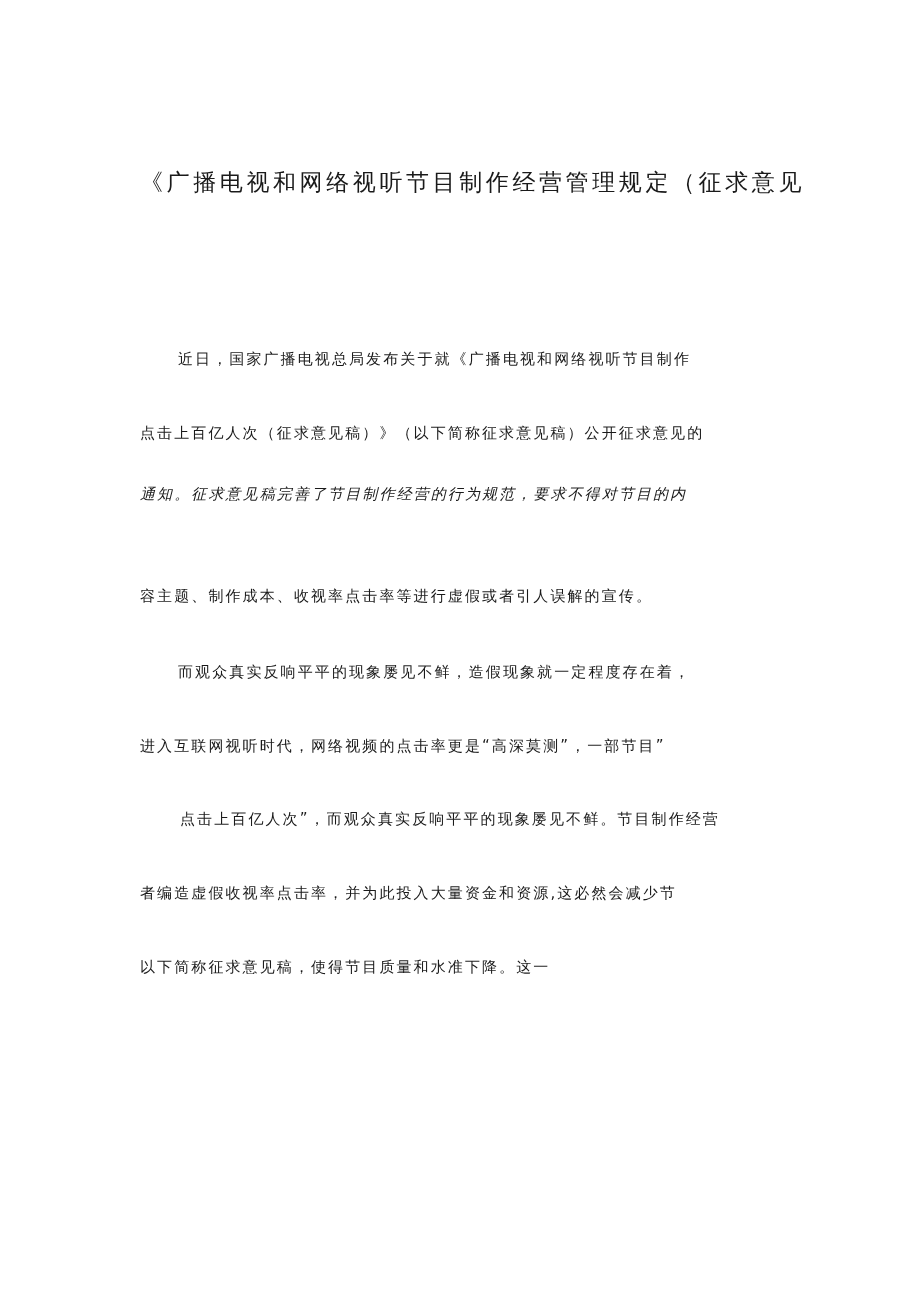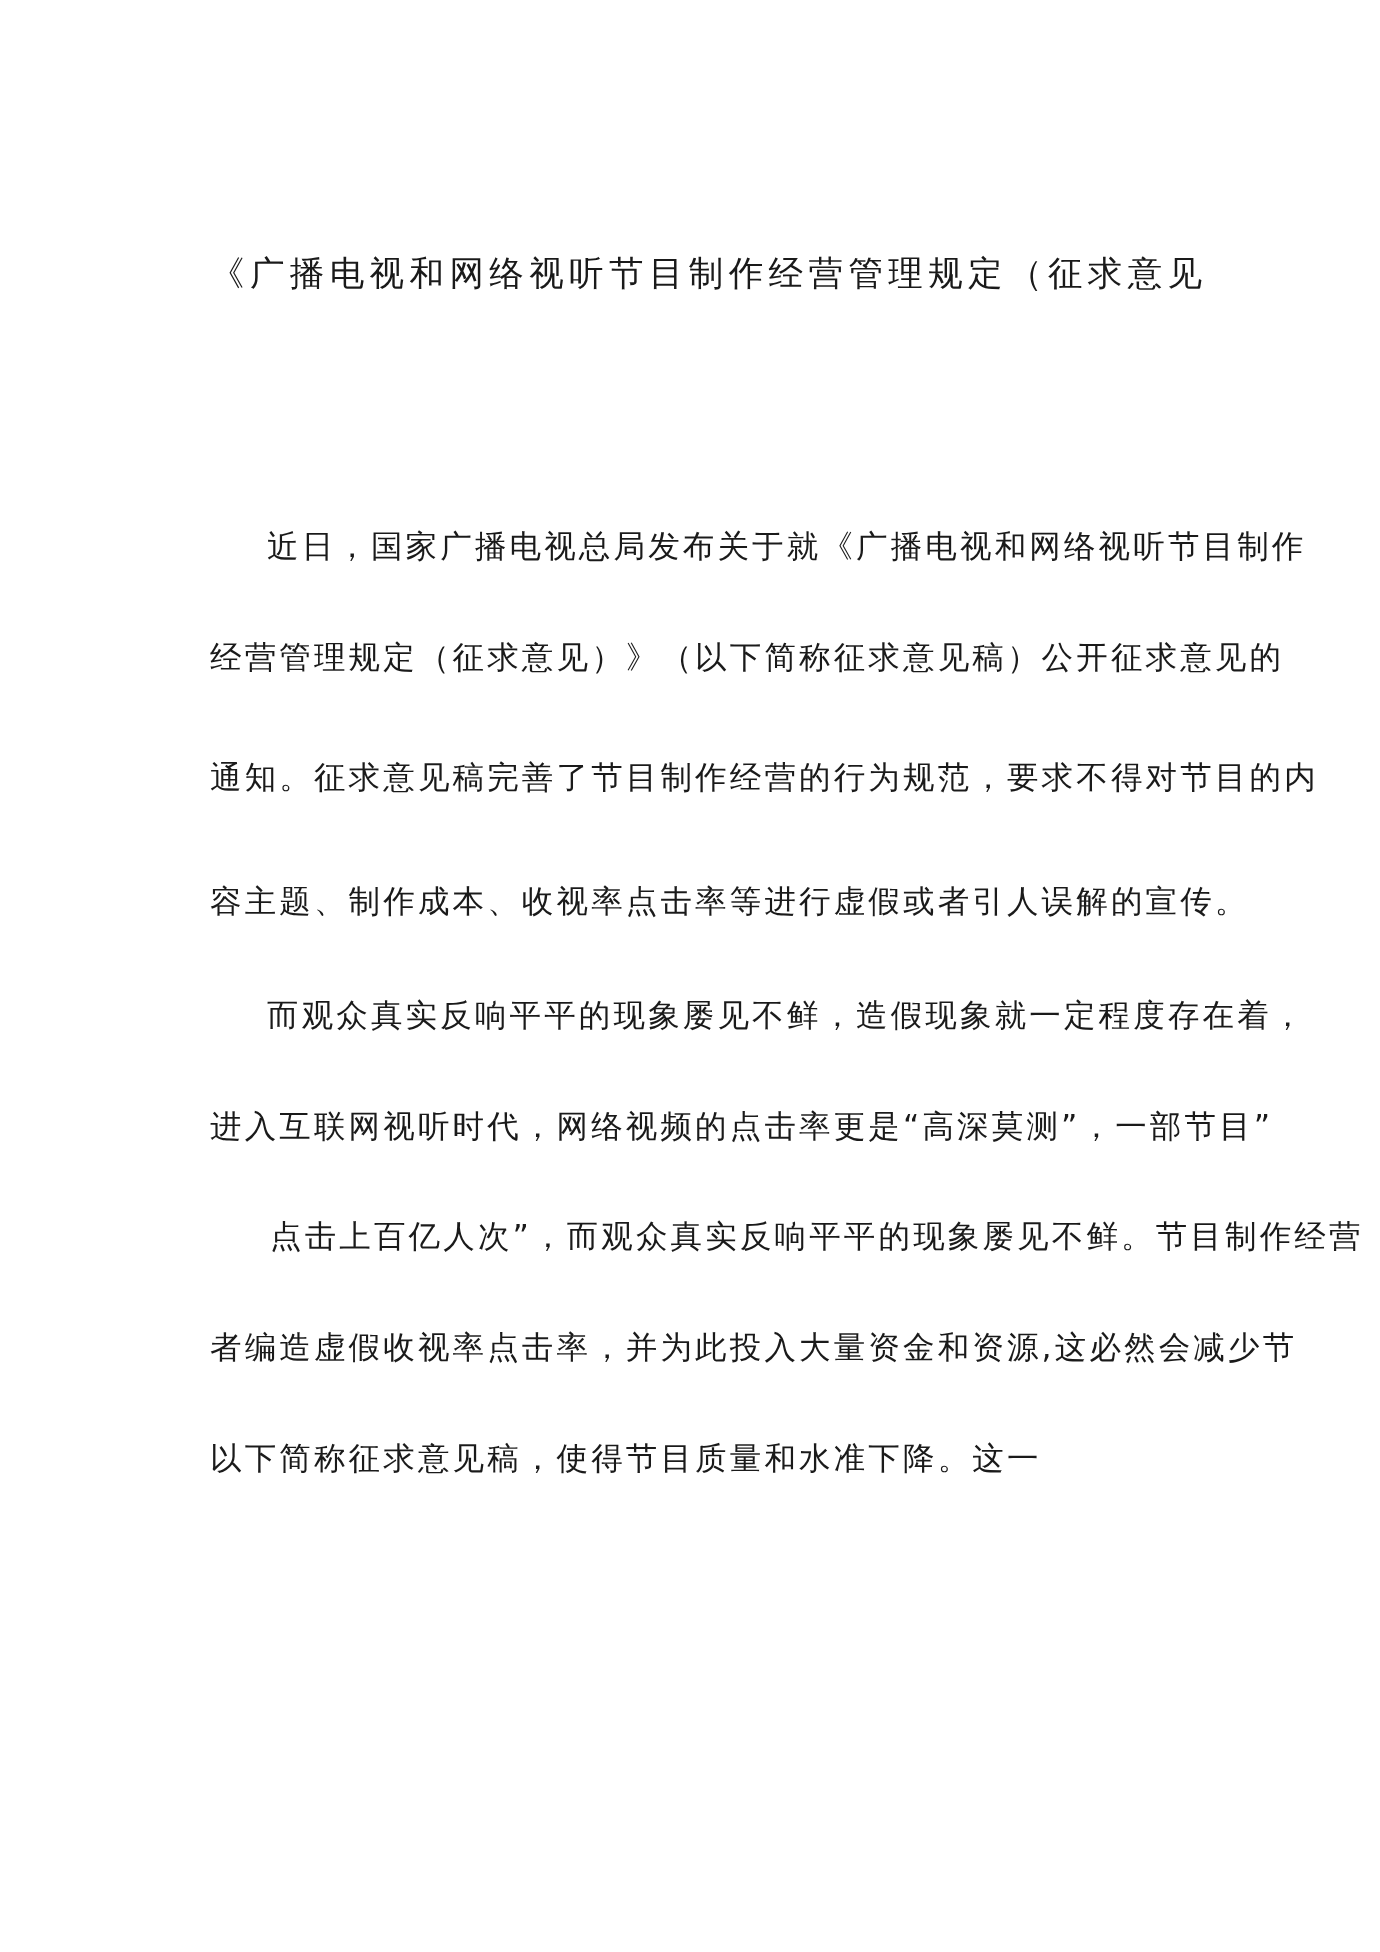--- a/index.html
+++ b/index.html
@@ -1,31 +1,31 @@
 <!DOCTYPE html>
 <html><head>
 <meta charset="utf-8">
 <style>
   html, body { margin: 0; padding: 0; background: #ffffff; }
   body { width: 920px; height: 1301px; position: relative; overflow: hidden;
          font-family: "DejaVu Sans", "Liberation Sans", sans-serif; color: #1a1a1a; }
   .page { position: absolute; left: 0; top: 0; width: 920px; height: 1301px; }
   .title-line { position: absolute; font-size: 23px; letter-spacing: 3.6px; white-space: nowrap; }
-  .line { position: absolute; left: 140px; font-size: 21px; letter-spacing: 2.1px; white-space: nowrap; }
+  .line { position: absolute; left: 140px; font-size: 15px; letter-spacing: 2.1px; white-space: nowrap; }
 </style>
 </head>
 <body>
 
 <div class="page">
   <div class="title-line" style="left:140px; top:167px;">《广播电视和网络视听节目制作经营管理规定（征求意见</div>
 
   <div>
     <div class="line" style="left:178px; top:350px;">近日，国家广播电视总局发布关于就《广播电视和网络视听节目制作</div>
-    <div class="line" style="top:424px;">经营管理规定（征求意见）》（以下简称征求意见稿）公开征求意见的</div>
-    <div class="line" style="top:504px;">通知。征求意见稿完善了节目制作经营的行为规范，要求不得对节目的内</div>
+    <div class="line" style="top:424px;">点击上百亿人次（征求意见稿）》（以下简称征求意见稿）公开征求意见的</div>
+    <div class="line" style="top:485px;font-style:italic;">通知。征求意见稿完善了节目制作经营的行为规范，要求不得对节目的内</div>
     <div class="line" style="top:571px;margin-top:16px;">容主题、制作成本、收视率点击率等进行虚假或者引人误解的宣传。</div>
   </div>
 
   <div>
     <div class="line" style="left:178px; top:663px;">而观众真实反响平平的现象屡见不鲜，造假现象就一定程度存在着，</div>
     <div class="line" style="top:737px;">进入互联网视听时代，网络视频的点击率更是“高深莫测”，一部节目”</div>
     <div class="line" style="top:810px;margin-left:40px;">点击上百亿人次”，而观众真实反响平平的现象屡见不鲜。节目制作经营</div>
     <div class="line" style="top:884px;">者编造虚假收视率点击率，并为此投入大量资金和资源,这必然会减少节</div>
     <div class="line" style="top:958px;">以下简称征求意见稿，使得节目质量和水准下降。这一</div>
   </div>

